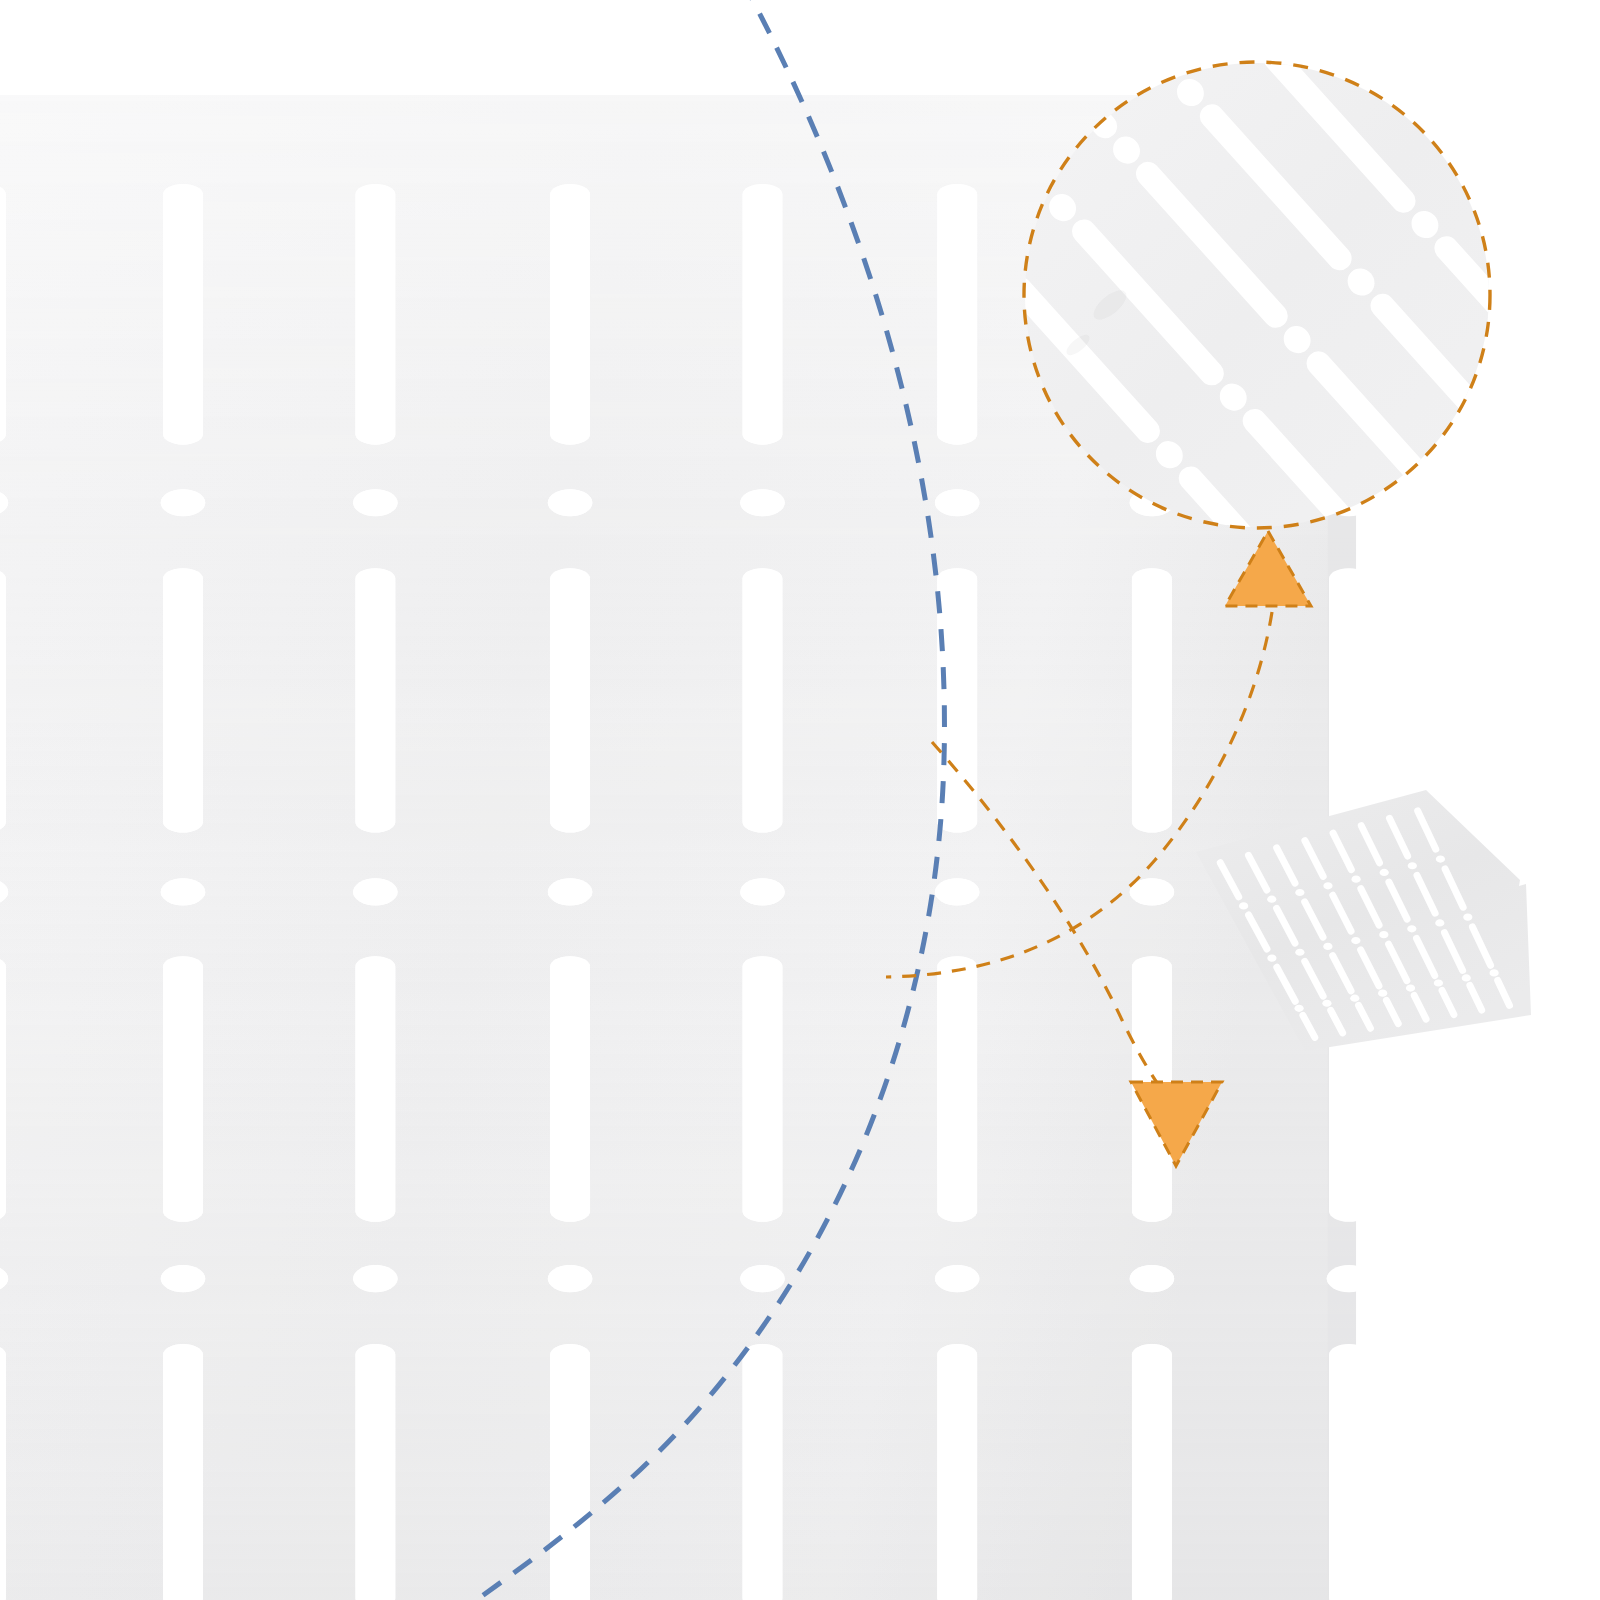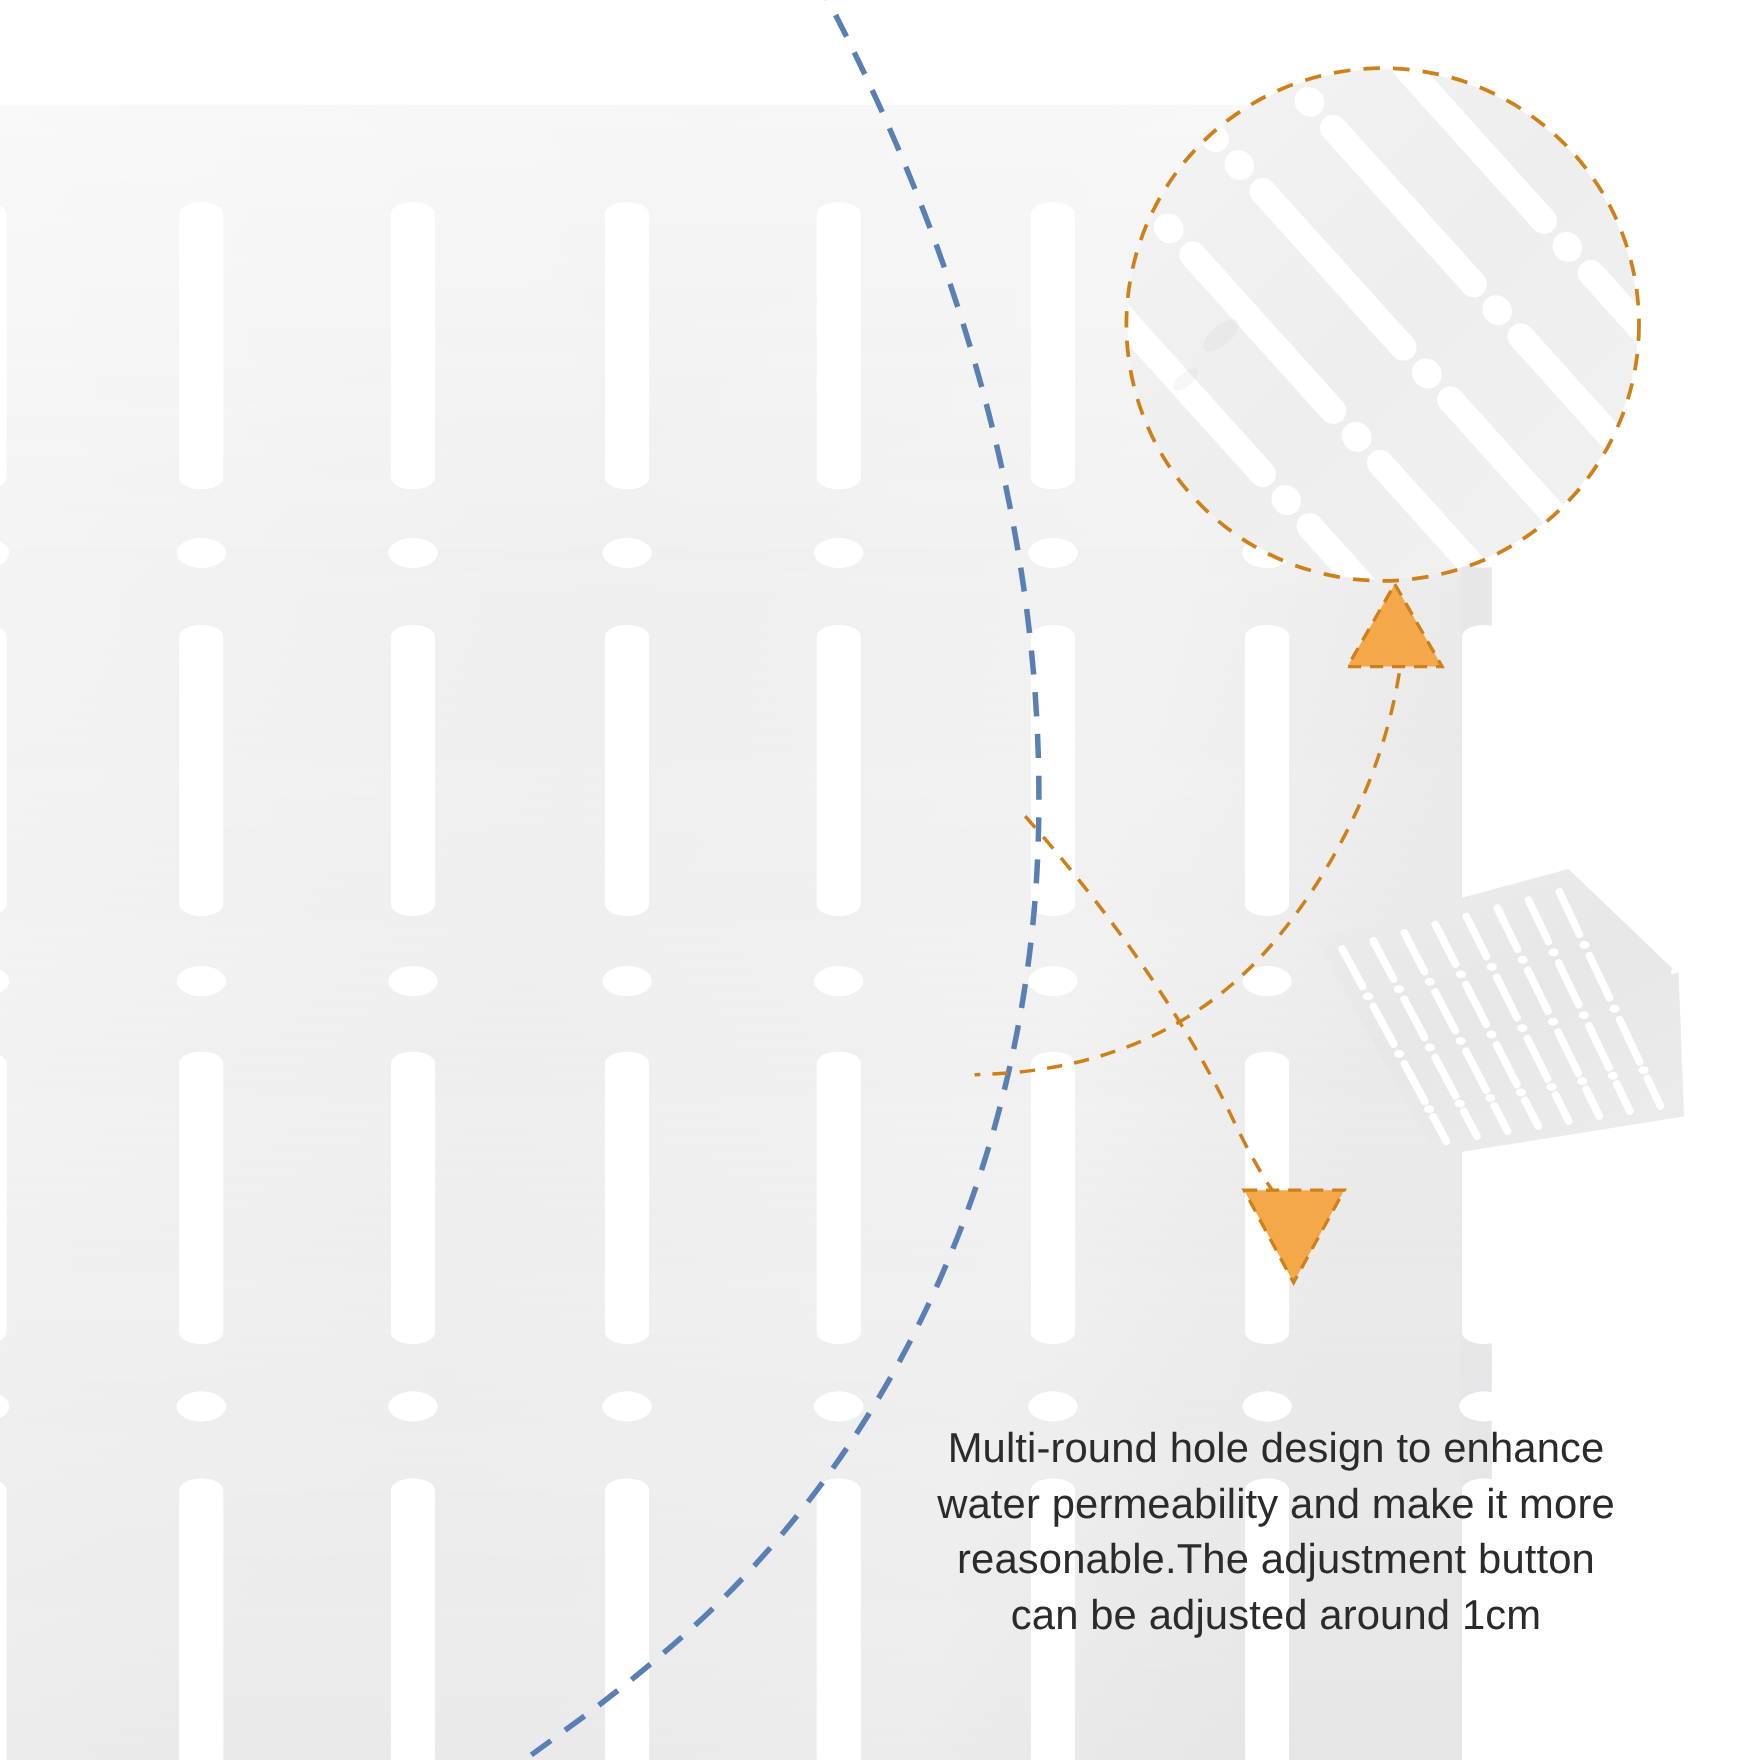--- a/index.html
+++ b/index.html
@@ -389,20 +389,14 @@
           <ellipse cx="1494.1240000000003" cy="972.884" rx="4.6" ry="3.6"></ellipse>
         </g>
     </g>
   </svg>
 
   <svg class="layer svg-no-pointer" viewBox="0 0 1600 1600" width="1600" height="1600">
     <polygon points="1268,531 1311,606 1225,606" fill="#f5a84a" stroke="#cf8018" stroke-width="3" stroke-dasharray="12 8" stroke-linejoin="miter"></polygon>
     <polygon points="1131,1082 1222,1082 1176,1166" fill="#f5a84a" stroke="#cf8018" stroke-width="3" stroke-dasharray="12 8" stroke-linejoin="miter"></polygon>
   </svg>
 
-  <div id="caption">
-    <div>Multi-round hole design to enhance</div>
-    <div>water permeability and make it more</div>
-    <div>reasonable.The adjustment button</div>
-    <div>can be adjusted around 1cm</div>
-  </div>
 
 </div>
 
 </body></html>

